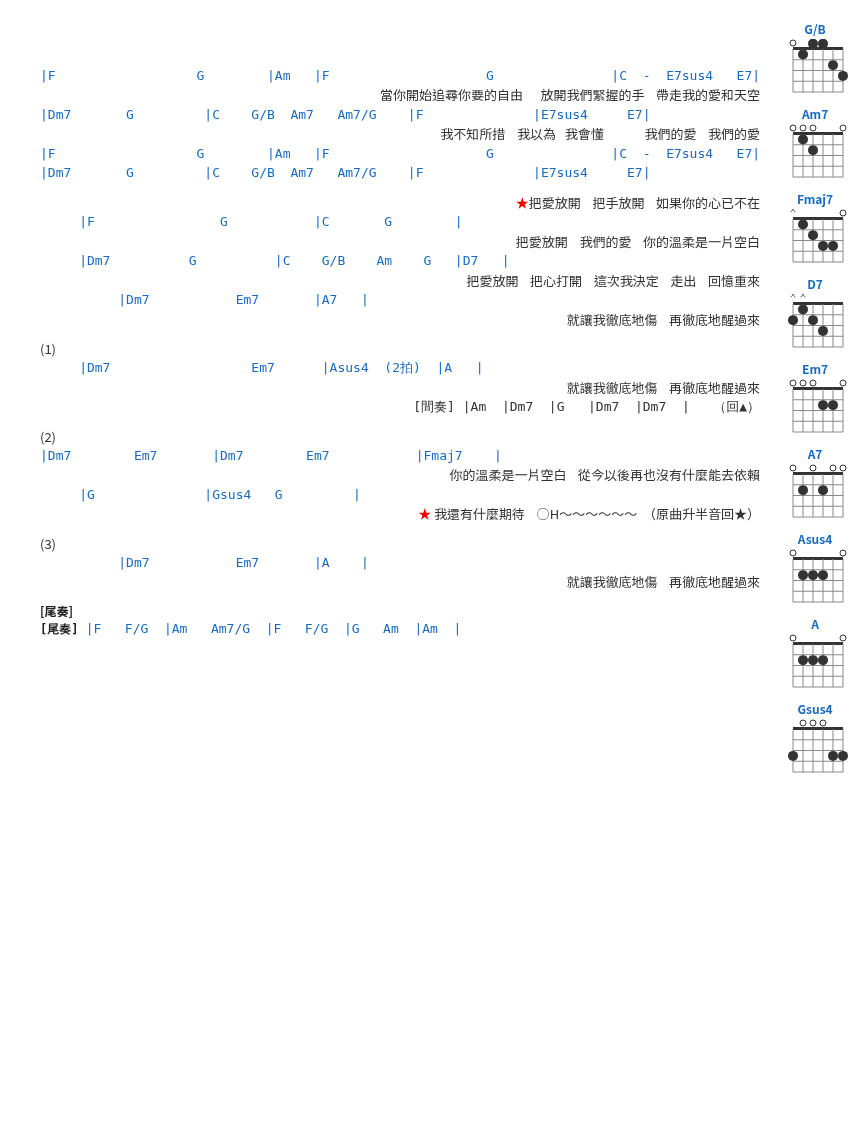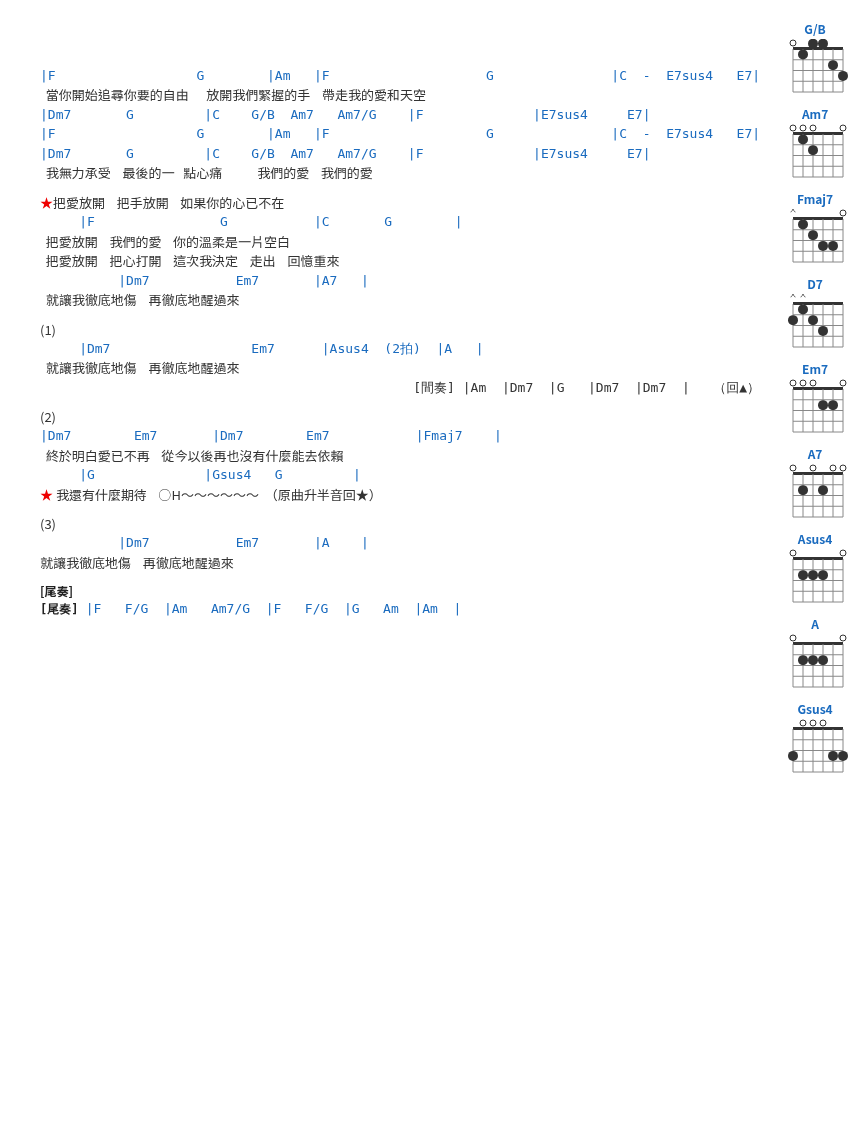--- a/index.html
+++ b/index.html
@@ -72,20 +72,21 @@
       font-size: 13px;
       line-height: 1.5;
       white-space: pre;
       font-family: monospace;
     }
     .lyric-line {
       color: #333;
       font-size: 13px;
       line-height: 1.5;
       white-space: pre;
+      text-align: right;
     }
     .section-label {
       color: #222;
       font-weight: bold;
       font-size: 12px;
     }
 
     
     .chord-grid {
       display: grid;
@@ -130,45 +131,46 @@
       <span class="section-label"></span>
       <span class="chord-line"></span>
       <br>
       <span class="chord-line"></span>
     </div>
 
     <div class="section" id="verse-section">
     <div class="chord-line">|F                  G        |Am   |F                    G               |C  -  E7sus4   E7|</div>
         <div class="lyric-line">  當你開始追尋你要的自由      放開我們緊握的手    帶走我的愛和天空</div>
         <div class="chord-line">|Dm7       G         |C    G/B  Am7   Am7/G    |F              |E7sus4     E7|</div>
+        <div class="lyric-line">  我不知所措    我以為   我會懂              我們的愛    我們的愛</div>
         <div class="chord-line">|F                  G        |Am   |F                    G               |C  -  E7sus4   E7|</div>
         <div class="chord-line">|Dm7       G         |C    G/B  Am7   Am7/G    |F              |E7sus4     E7|</div>
-        <div class="lyric-line">  我無力承受    最後的一   點心痛            我們的愛    我們的愛</div>
       </div>
 
     <div class="section" id="chorus-section">
         <div class="lyric-line"><span style="color:#e00">★</span>把愛放開    把手放開    如果你的心已不在</div>
         <div class="chord-line">     |F                G           |C       G        |</div>
         <div class="lyric-line">  把愛放開    我們的愛    你的溫柔是一片空白</div>
+        <div class="chord-line">     |Dm7          G          |C    G/B    Am    G   |D7   |</div>
         <div class="lyric-line">  把愛放開    把心打開    這次我決定    走出    回憶重來</div>
         <div class="chord-line">          |Dm7           Em7       |A7   |</div>
         <div class="lyric-line">  就讓我徹底地傷    再徹底地醒過來</div>
       </div>
 
     <div class="section" id="section1">
     <div style="color: rgb(51, 51, 51); font-size: 13px;">(1)</div>
         <div class="chord-line">     |Dm7                  Em7      |Asus4  (2拍)  |A   |</div>
         <div class="lyric-line">  就讓我徹底地傷    再徹底地醒過來</div>
         <div class="chord-line" style="color: rgb(51, 51, 51); text-align: right;">[間奏] |Am  |Dm7  |G   |Dm7  |Dm7  |   （回▲）</div>
       </div>
 
     <div class="section" id="section2">
     <div style="color: rgb(51, 51, 51); font-size: 13px;">(2)</div>
         <div class="chord-line">|Dm7        Em7       |Dm7        Em7           |Fmaj7    |</div>
-        <div class="lyric-line">  終於明白愛已不再    從今以後再也沒有什麼能去依賴</div>
+        <div class="lyric-line">  你的溫柔是一片空白    從今以後再也沒有什麼能去依賴</div>
         <div class="chord-line">     |G              |Gsus4   G         |</div>
         <div class="lyric-line"><span style="color:#e00">★</span> 我還有什麼期待    ○H～～～～～～  （原曲升半音回★）</div>
       </div>
 
     <div class="section" id="section3">
     <div style="color: rgb(51, 51, 51); font-size: 13px;">(3)</div>
         <div class="chord-line">          |Dm7           Em7       |A    |</div>
         <div class="lyric-line">就讓我徹底地傷    再徹底地醒過來</div>
       </div>
 

